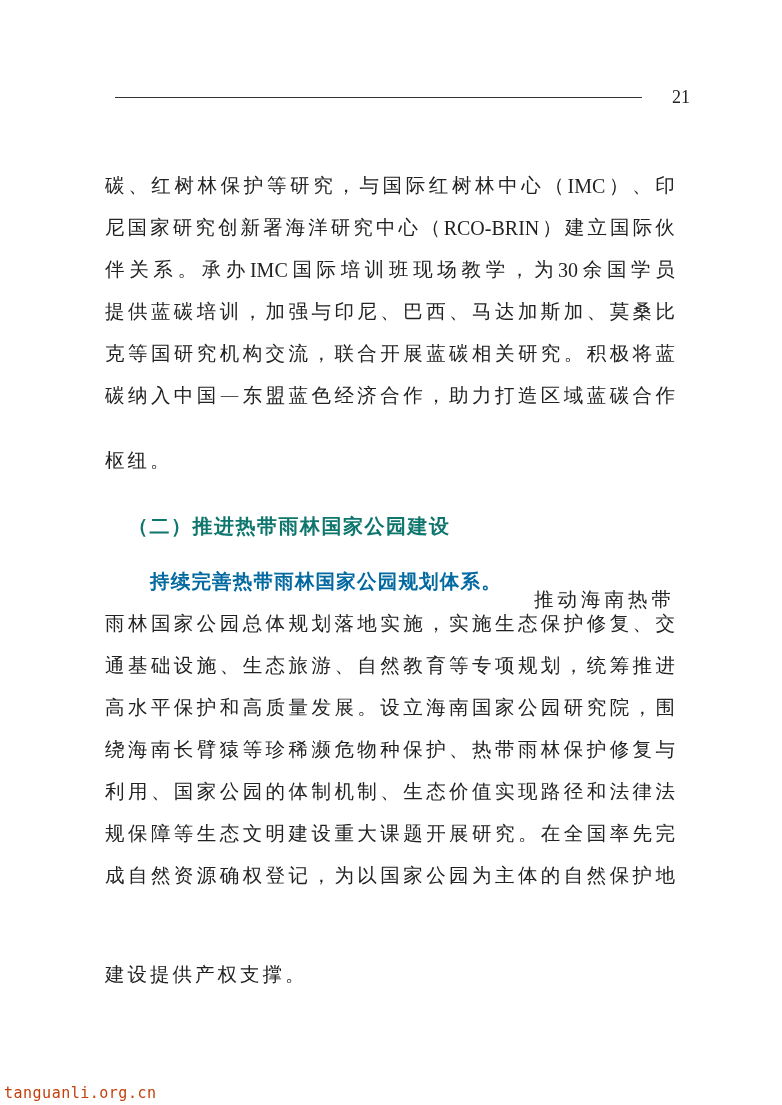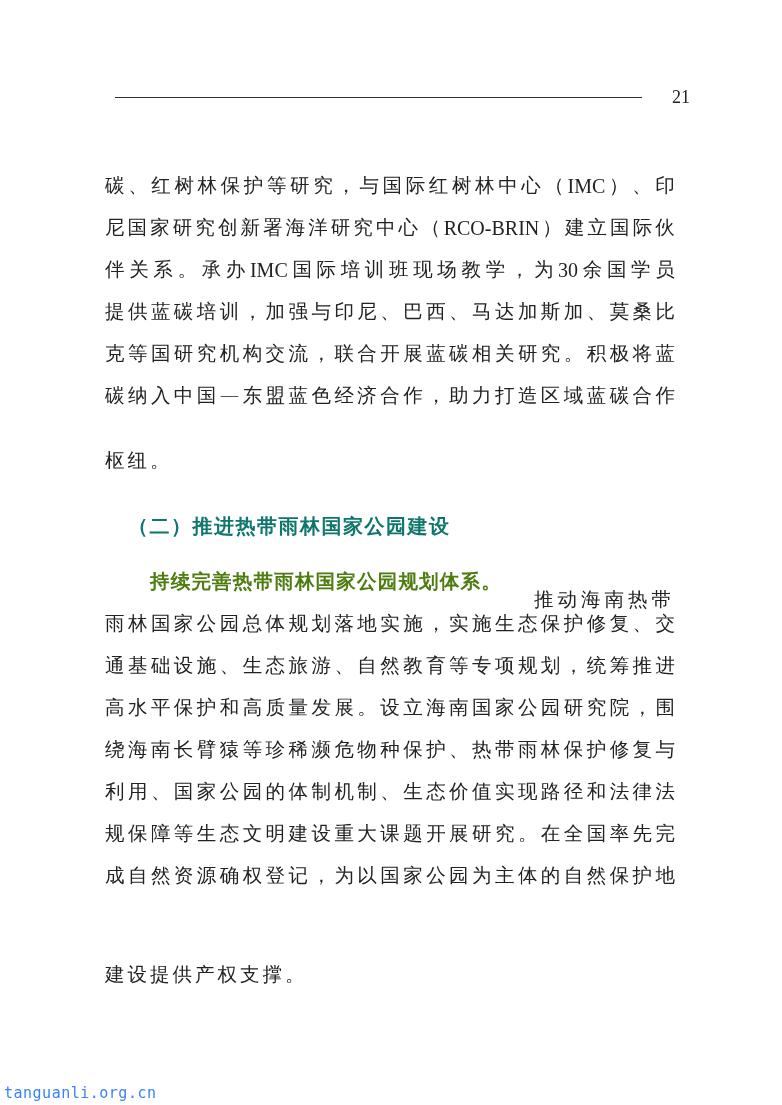--- a/index.html
+++ b/index.html
@@ -84,35 +84,35 @@
       line-height: 24px;
       height: 24px;
       white-space: nowrap;
       font-family: "DejaVu Sans", "Liberation Sans", sans-serif;
       color: #222;
       display: flex;
       justify-content: space-between;
     }
     .bold-lead {
       font-weight: bold;
-      color: #4d7c0f;
+      color: #0369a1;
       letter-spacing: 1.2px;
     }
     .rest-lead {
       letter-spacing: 4px;
       font-weight: 300;
       margin-top: 18px;
     }
     .watermark {
       position: absolute;
       left: 4px;
       top: 1084px;
       font-family: "DejaVu Sans Mono", "Liberation Mono", monospace;
       font-size: 15px;
-      color: #3b82f6;
+      color: #c2410c;
       letter-spacing: 0.5px;
     }
   </style>
 </head>
 <body>
 
 <div class="page-header">
   <span class="header-rule"></span>
   <span class="header-page">21</span>
 </div>

